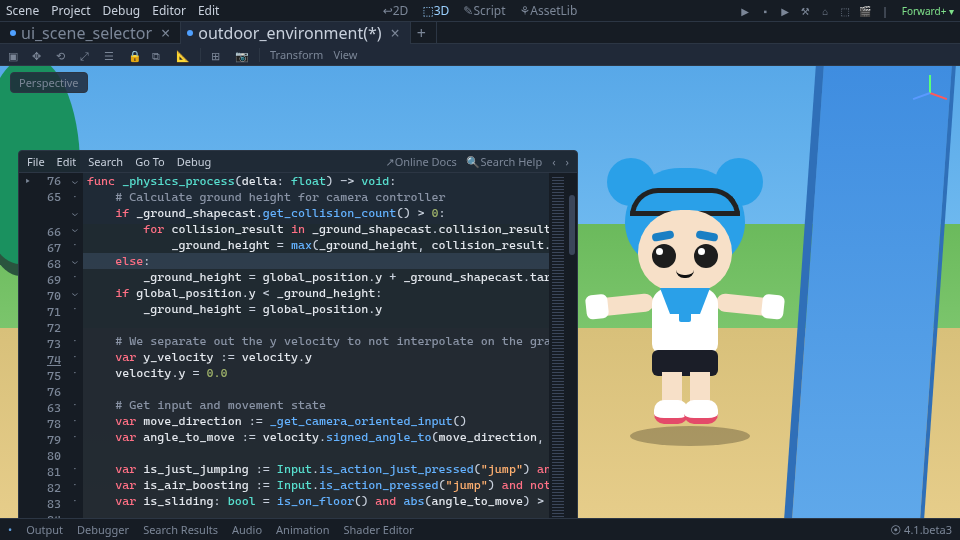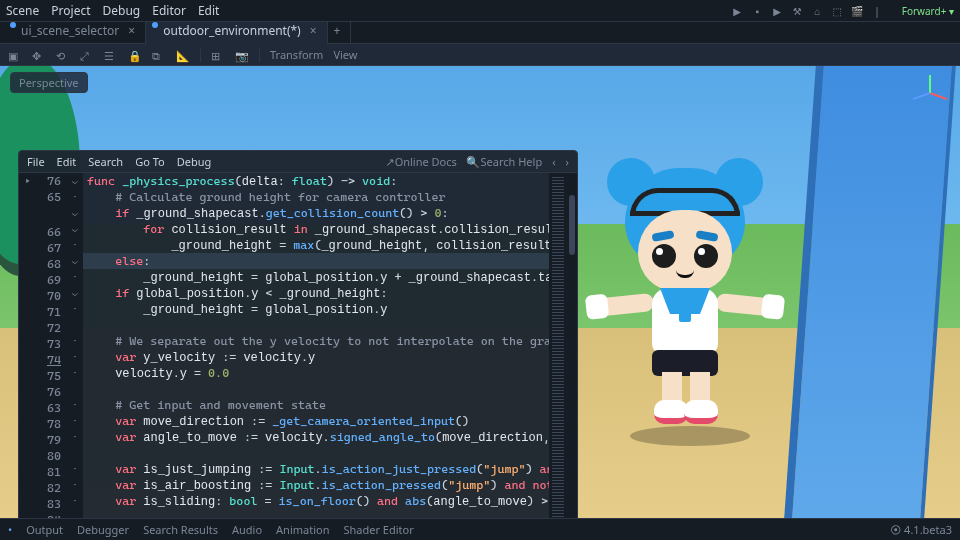--- a/index.html
+++ b/index.html
@@ -36,32 +36,32 @@
     height:22px;background:var(--bg-dark);
     border-bottom:1px solid var(--border);
     padding:0 6px;gap:12px;
   }
   .menubar .item{color:var(--text);cursor:pointer;}
   .center-tabs{gap:14px;position:absolute;left:50%;transform:translateX(-50%);}
   .center-tabs .ct{color:var(--text-dim);cursor:pointer;}
   .center-tabs .ct.active{color:#9ad0ff;}
   .right-icons{gap:6px;font-size:10px;color:var(--text-dim);}
   .right-icons .ico{width:14px;height:14px;display:inline-flex;align-items:center;justify-content:center;border-radius:2px;}
-  .fwd{color:#7fe08a;margin-left:12px;}
+  .fwd{color:#7fe08a;margin-left:4px;}
   
   .doc-tabs{
     height:22px;background:var(--bg-dark);
     border-bottom:1px solid var(--border);
     padding-left:4px;gap:0;
   }
   .doc-tab{
     height:22px;padding:0 10px 0 6px;
     border-right:1px solid var(--border);
-    font-size:12px;color:var(--text-dim);
-    display:flex;gap:5px;cursor:pointer;
+    font-size:16px;color:var(--text-dim);
+    display:flex;align-items:center;gap:5px;cursor:pointer;
   }
   .doc-tab.active{background:var(--panel);color:var(--text);}
   .doc-tab .dot{width:6px;height:6px;border-radius:50%;background:#4fa0ff;display:inline-block;}
   .doc-tab .x{color:var(--text-dim);margin-left:4px;}
   .doc-tab .plus{color:var(--text-dim);}
   
   .toolbar{
     height:22px;background:var(--panel);
     border-bottom:1px solid var(--border);
     padding:0 8px;gap:10px;font-size:11px;color:var(--text-dim);
@@ -139,41 +139,47 @@
   .gut-fold{width:16px;background:var(--bg-dark);color:var(--text-dim);font-size:9px;text-align:center;}
   .code{flex:1;color:var(--white);white-space:pre;position:relative;overflow:hidden;}
   .code .line{height:16px;padding-left:4px;}
   .code .hl{background:rgba(90,120,160,.25);}
   .minimap{width:18px;background:var(--bg-dark);position:relative;}
   .minimap::before{content:"";position:absolute;inset:4px 3px;background:repeating-linear-gradient(180deg,#3b465a 0 1px,transparent 1px 3px);}
   .scrollbar{width:10px;background:var(--bg-dark);position:relative;}
   .scrollbar::after{content:"";position:absolute;top:22px;left:2px;width:6px;height:60px;background:#3b465a;border-radius:3px;}
   .kw{color:var(--red);} .fn-def{color:var(--cyan);} .fn-call{color:var(--blue-link);}
   .type{color:var(--cyan);} .num{color:var(--olive);} .str{color:var(--orange);}
-  .cmt{color:var(--grey);} .id{color:var(--white);font-family:Liberation Mono, monospace;} .op{color:var(--text);}
+  .cmt{color:var(--grey);} .id{color:var(--white);} .op{color:var(--text);}
   .class{color:var(--cyan);margin-top:14px;}
   
   .bottom{
     position:absolute;left:0;right:0;bottom:0;height:22px;
     background:var(--bg-dark);border-top:1px solid var(--border);
     padding:0 8px;gap:14px;font-size:11px;color:var(--text-dim);
   }
   .bottom .b{cursor:pointer;}
   .bottom .ver{margin-left:auto;}
 </style>
 </head>
 <body>
 
 <div class="menubar row">
   <div class="row" style="gap:12px" id="menu-items">
       <span class="item">Scene</span>
       <span class="item">Project</span>
       <span class="item">Debug</span>
       <span class="item">Editor</span>
       <span class="item">Edit</span>
+    </div>
+  <div class="center-tabs row" id="workspace-tabs">
+      <span class="ct">↩2D</span>
+      <span class="ct active">⬚3D</span>
+      <span class="ct">✎Script</span>
+      <span class="ct">⚘AssetLib</span>
     </div>
   <div class="spacer"></div>
   <div class="right-icons row" id="runbar">
       <span class="ico">▶</span>
       <span class="ico">▪</span>
       <span class="ico">▶</span>
       <span class="ico">⚒</span>
       <span class="ico">⌂</span>
       <span class="ico">⬚</span>
       <span class="ico">🎬</span>

